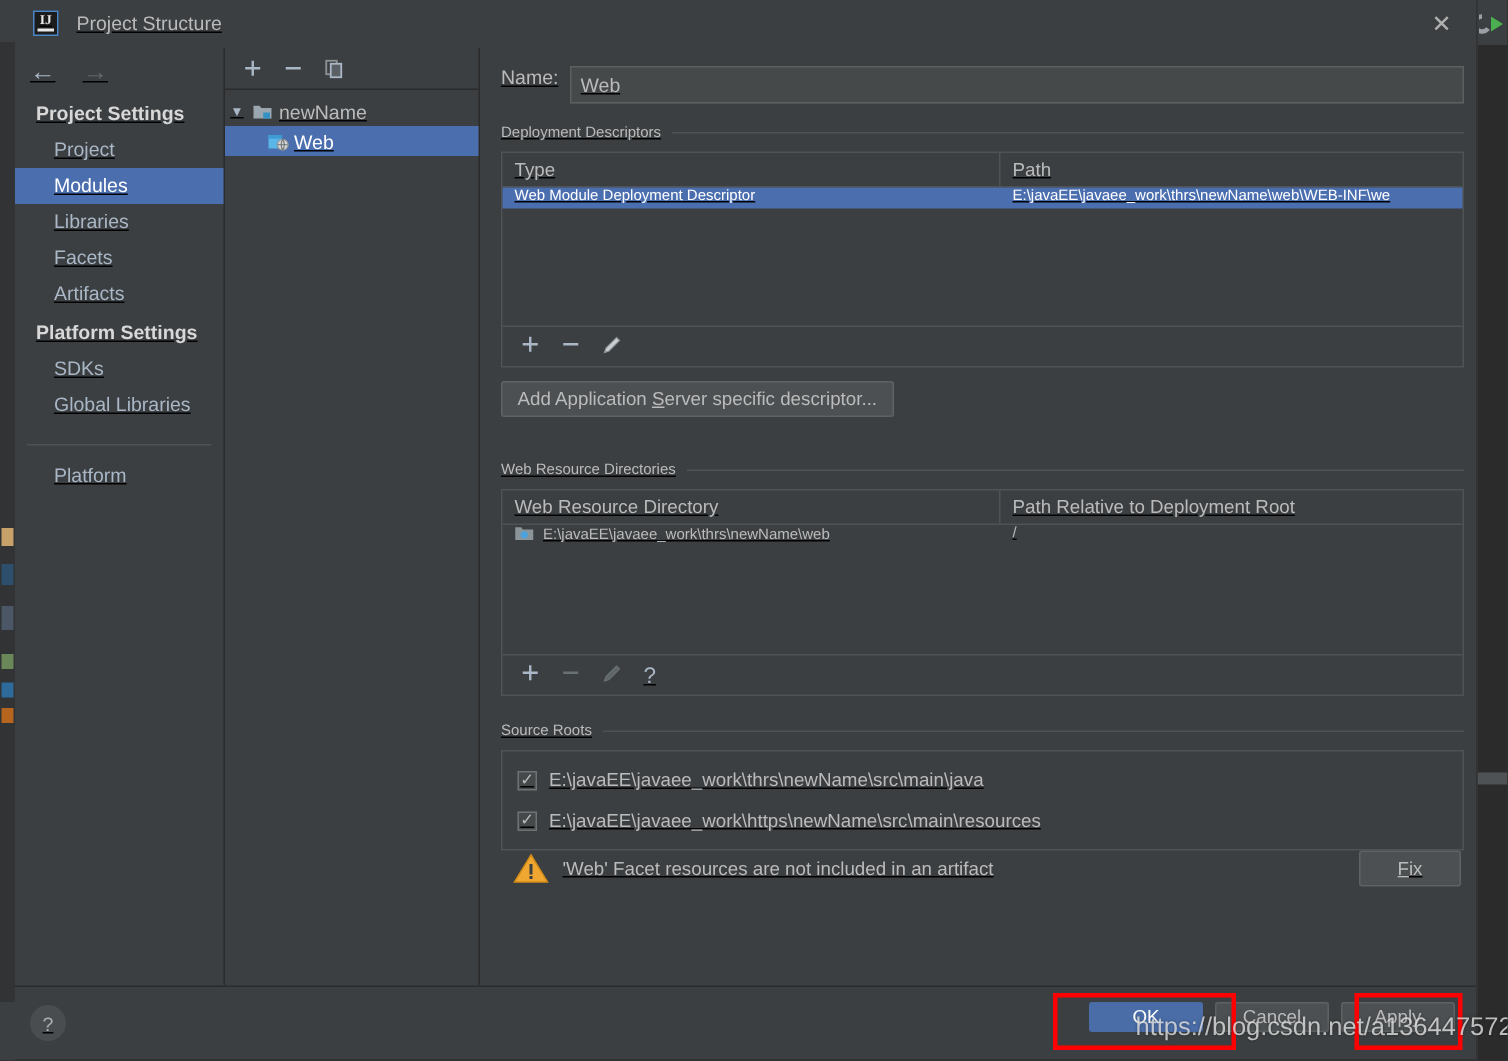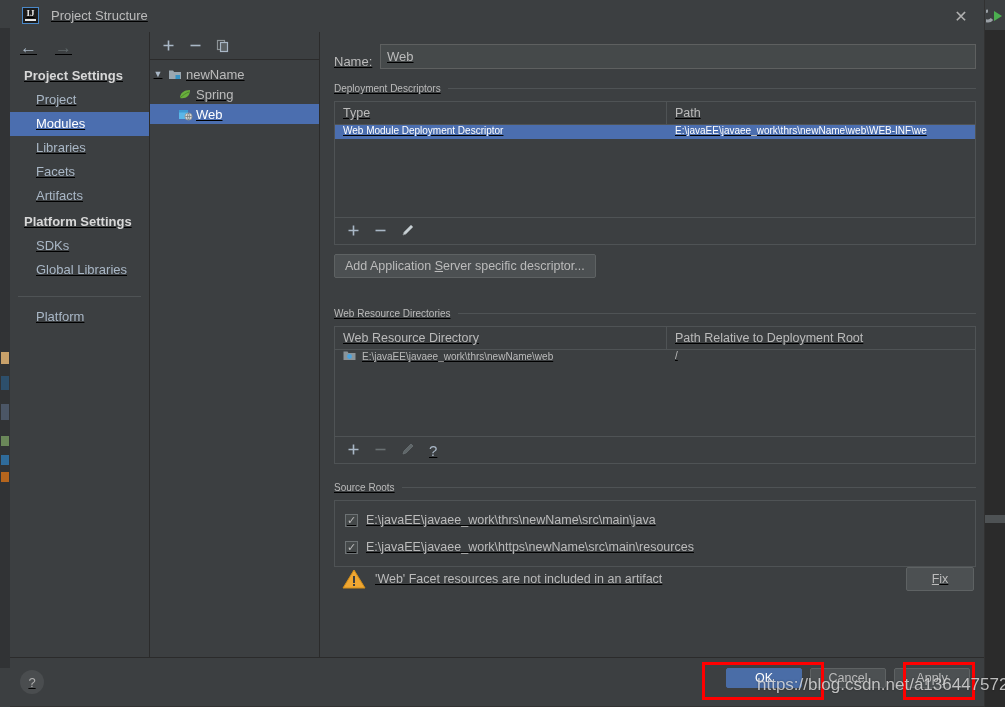--- a/index.html
+++ b/index.html
@@ -129,21 +129,21 @@
   .tree-ico { width: 18px; display: inline-flex; align-items: center; justify-content: center; }
   .tree-label { padding-left: 2px; }
   .tree-row .indent { width: 26px; }
 
   
   .content {
     flex: 1 1 auto; background: #3c3f41;
     padding: 0 8px 0 14px; overflow: hidden; position: relative;
   }
 
-  .name-row { display: flex; align-items: flex-end; margin-top: 12px; }
+  .name-row { display: flex; align-items: flex-start; margin-top: 12px; }
   .name-label { color: #bbbbbb; font-size: 13px; width: 46px; }
   .name-input {
     flex: 1 1 auto; height: 25px;
     background: #45494a; border: 1px solid #5e6060;
     color: #bbbbbb; font-size: 13px; padding: 0 6px;
     font-family: "Liberation Sans", sans-serif;
     outline: none;
   }
 
   .section { margin-top: 14px; }
@@ -320,30 +320,20 @@
             <span class="tree-chevron">▼</span>
             <span class="tree-ico">
               <svg width="14" height="13" viewBox="0 0 14 13">
                 <path d="M1 2.5h4l1.2 1.5H13v7H1z" fill="#9aa7b0"></path>
                 <rect x="7.5" y="7" width="4.5" height="4" fill="#3592c4"></rect>
               </svg>
             </span>
             <span class="tree-label">newName</span>
           </div>
 
-          <div class="tree-row">
-            <span class="indent"></span>
-            <span class="tree-ico">
-              <svg width="14" height="13" viewBox="0 0 14 13">
-                <path d="M2 10C2 5 6 2 12 2c0 6-4 9-10 8z" fill="#6aaf3d"></path>
-                <path d="M2 10c3-3 6-5 9-6" stroke="#4b8a2a" stroke-width="1" fill="none"></path>
-              </svg>
-            </span>
-            <span class="tree-label">Spring</span>
-          </div>
 
           <div class="tree-row selected">
             <span class="indent"></span>
             <span class="tree-ico">
               <svg width="15" height="13" viewBox="0 0 15 13">
                 <rect x="1" y="2" width="9" height="9" fill="#5bb6e8"></rect>
                 <rect x="1" y="2" width="9" height="2.5" fill="#3f9bd4"></rect>
                 <circle cx="10.5" cy="8.5" r="3.6" fill="#d7d7d7" stroke="#8d9396" stroke-width="0.8"></circle>
                 <path d="M7.2 8.5h6.6M10.5 5c1.4 2 1.4 5 0 7M10.5 5c-1.4 2-1.4 5 0 7" stroke="#6b7275" stroke-width="0.7" fill="none"></path>
               </svg>

